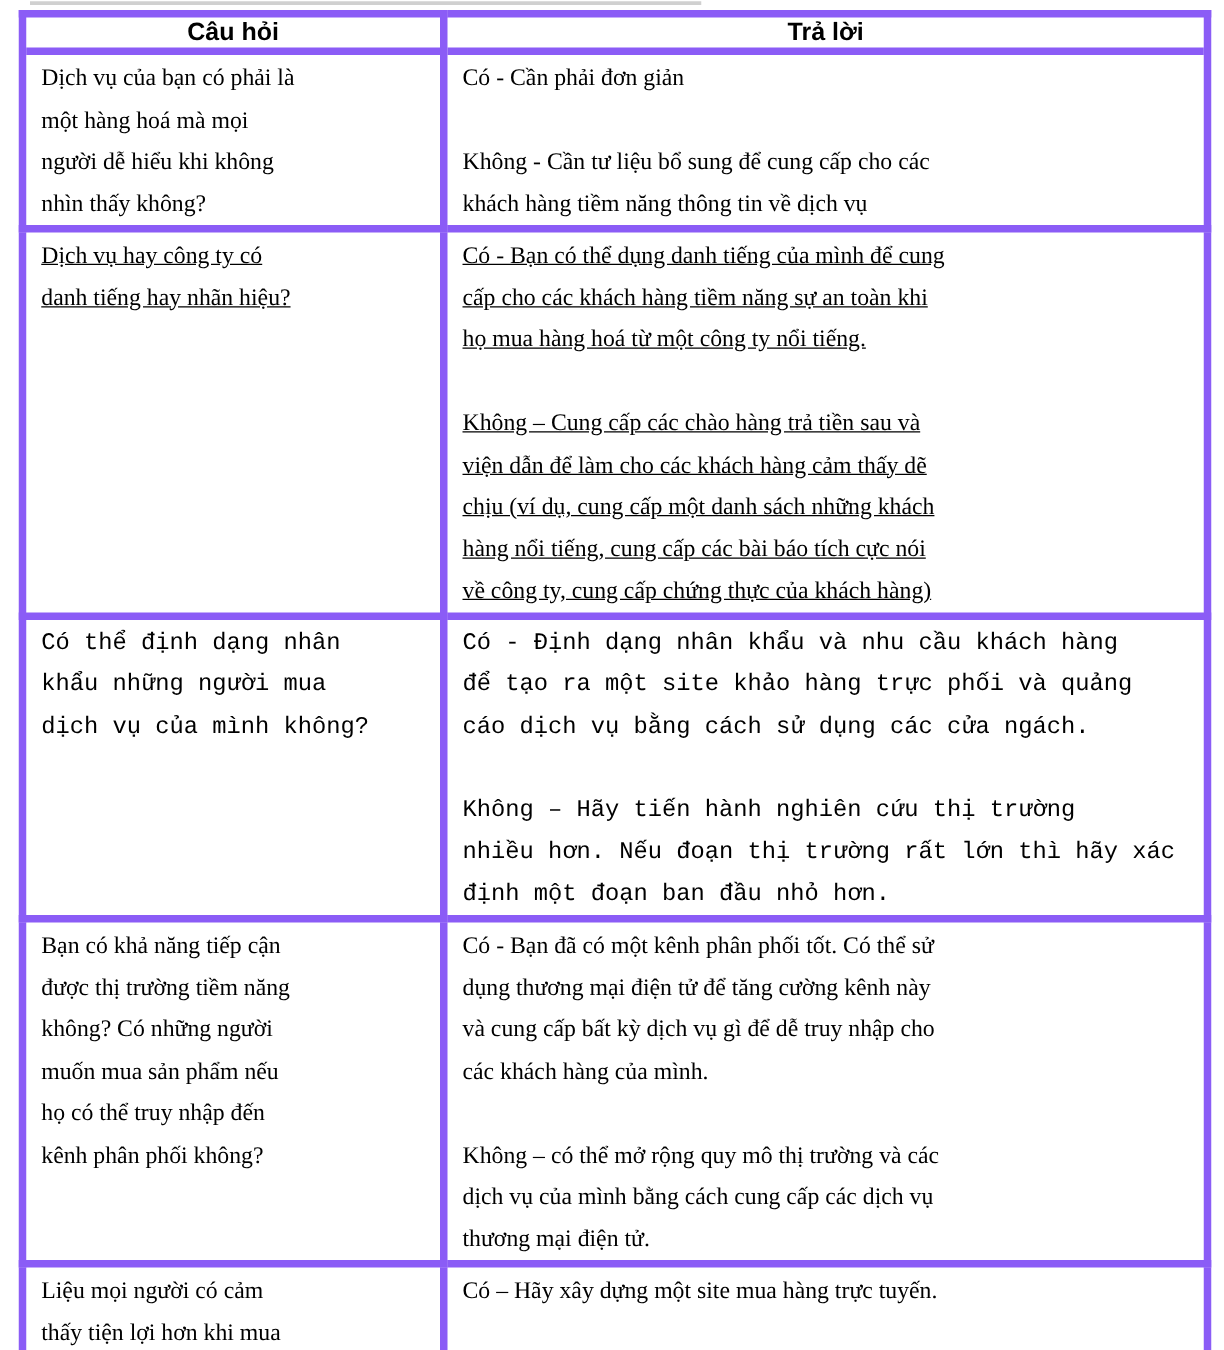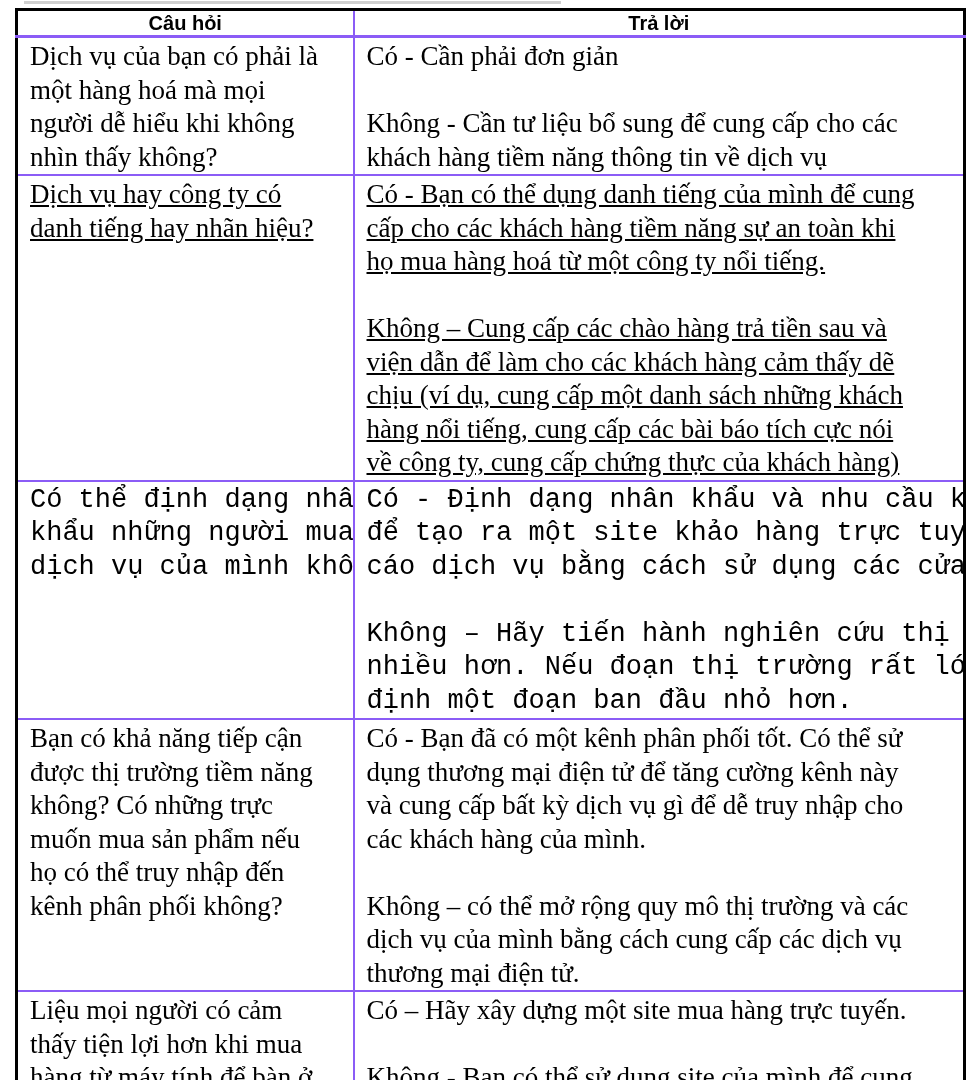--- a/index.html
+++ b/index.html
@@ -23,36 +23,36 @@
     position: absolute;
     top: 8px; left: 15px;
     width: 948px;
     border-collapse: collapse;
     table-layout: fixed;
     border: 3px solid #000000;
   }
   col.q-col { width: 337px; }
   col.a-col { width: 611px; }
   th, td {
-    border: 2px solid #8b5cf6;
+    border: 6px solid #8b5cf6;
     vertical-align: top;
     overflow: hidden;
   }
   th {
     font-family: "Liberation Sans", "DejaVu Sans", sans-serif;
     font-weight: bold;
     font-size: 20px;
     line-height: 23px;
     height: 25px;
     text-align: center;
     padding: 1px 4px 0 4px;
     border-bottom-width: 3px;
   }
   td {
-    font-size: 27px;
+    font-size: 19px;
     line-height: 33.5px;
     padding: 2px 6px 0 12px;
     white-space: pre;         
     letter-spacing: 0;
   }
   tr.row-1 td { height: 138px; }
   tr.row-2 td { height: 303px; text-decoration: underline; }
   tr.row-3 td { height: 233px; font-family: Liberation Mono, monospace; }
   tr.row-4 td { height: 267px; }
   tr.row-5 td { height: 120px; }
@@ -95,31 +95,31 @@
 viện dẫn để làm cho các khách hàng cảm thấy dẽ
 chịu (ví dụ, cung cấp một danh sách những khách
 hàng nổi tiếng, cung cấp các bài báo tích cực nói
 về công ty, cung cấp chứng thực của khách hàng)</td>
     </tr>
     <tr class="row-3">
       <td>Có thể định dạng nhân
 khẩu những người mua
 dịch vụ của mình không?</td>
       <td>Có - Định dạng nhân khẩu và nhu cầu khách hàng
-để tạo ra một site khảo hàng trực tuyến và quảng
+để tạo ra một site khảo hàng trực phối và quảng
 cáo dịch vụ bằng cách sử dụng các cửa ngách.
 
 Không – Hãy tiến hành nghiên cứu thị trường
 nhiều hơn. Nếu đoạn thị trường rất lớn thì hãy xác
 định một đoạn ban đầu nhỏ hơn.</td>
     </tr>
     <tr class="row-4">
       <td>Bạn có khả năng tiếp cận
 được thị trường tiềm năng
-không? Có những trực
+không? Có những người
 muốn mua sản phẩm nếu
 họ có thể truy nhập đến
 kênh phân phối không?</td>
       <td>Có - Bạn đã có một kênh phân phối tốt. Có thể sử
 dụng thương mại điện tử để tăng cường kênh này
 và cung cấp bất kỳ dịch vụ gì để dễ truy nhập cho
 các khách hàng của mình.
 
 Không – có thể mở rộng quy mô thị trường và các
 dịch vụ của mình bằng cách cung cấp các dịch vụ

